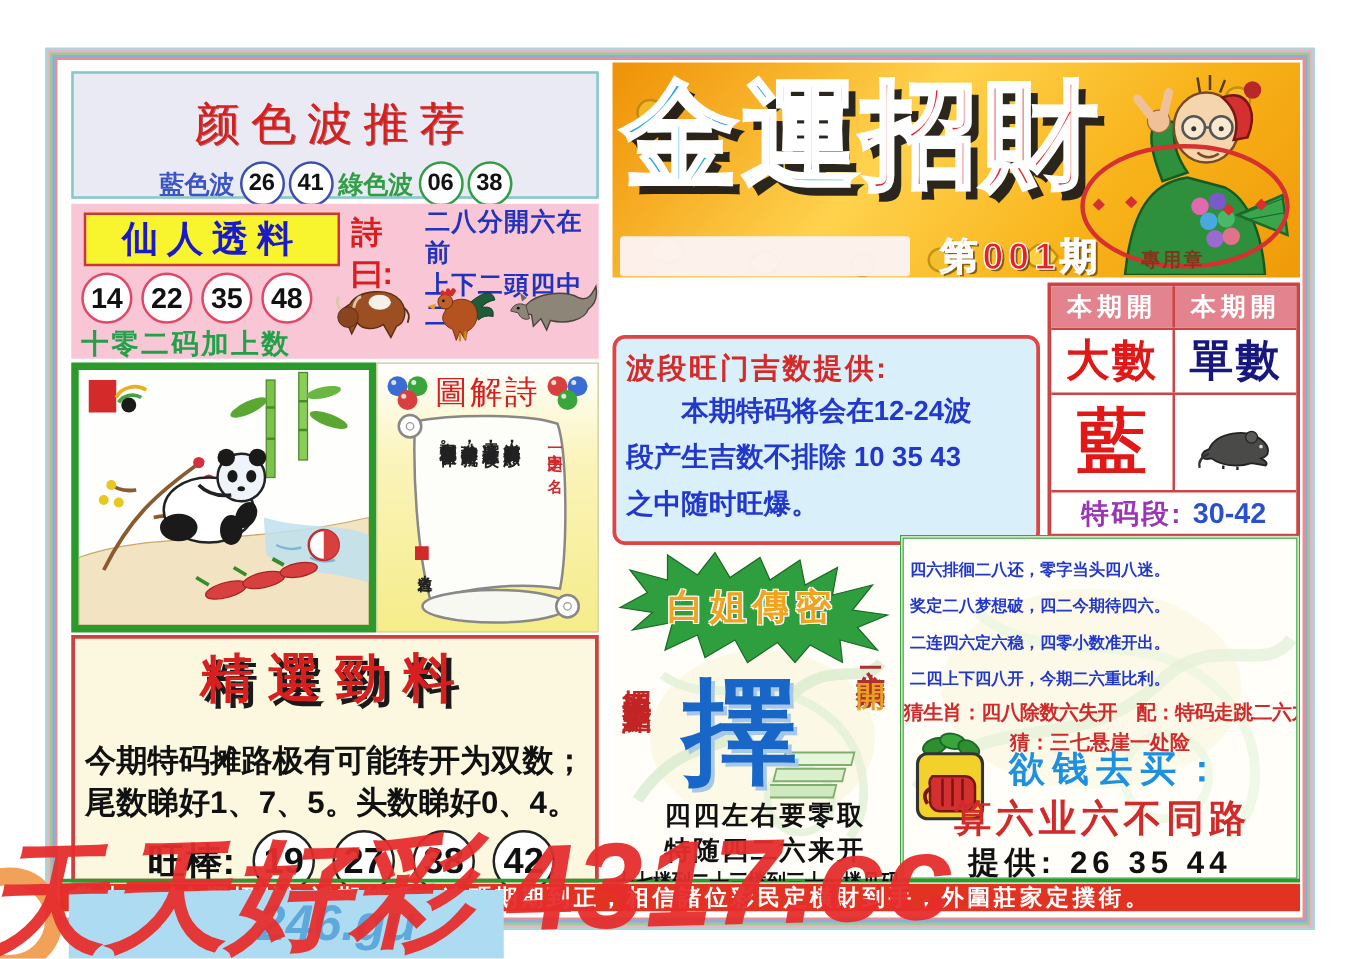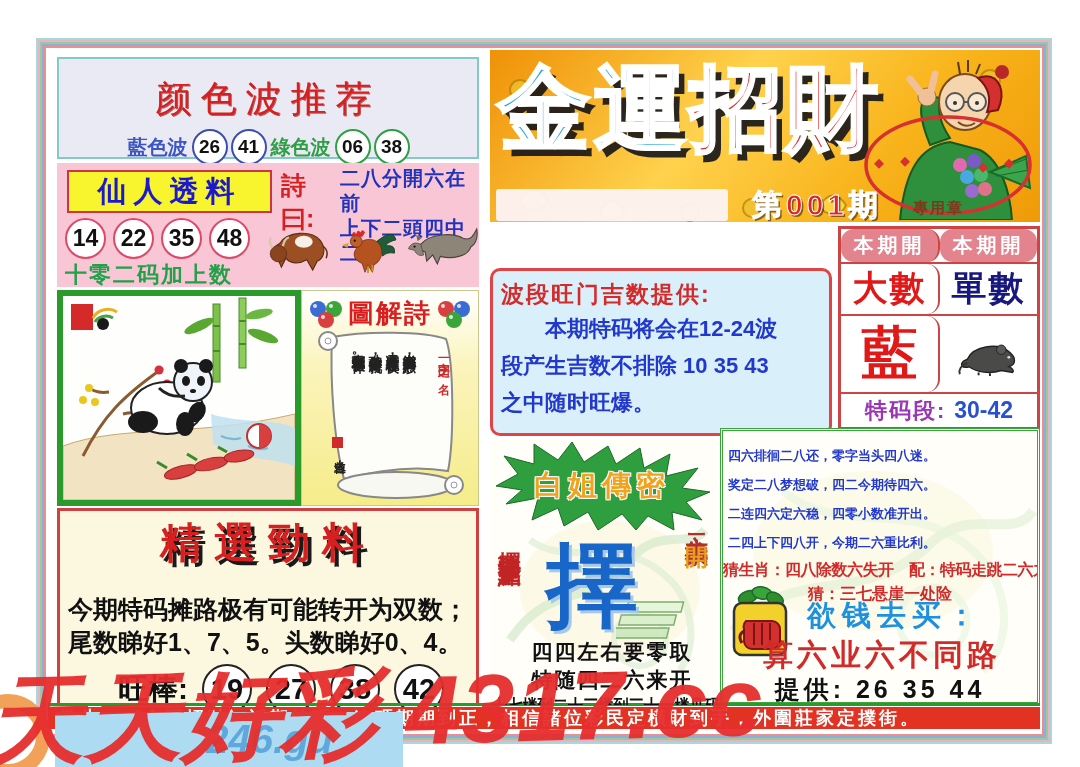--- a/index.html
+++ b/index.html
@@ -30,21 +30,21 @@
   .fx-poem .plines{color:#2233bb;font-size:20px;font-weight:bold;line-height:25px;letter-spacing:1px;}
   .fx-nums{position:absolute;left:8px;top:55px;display:flex;gap:7px;}
   .fx-nums .ncirc{width:37px;height:37px;border-color:#e04868;font-size:23px;}
   .fx-note{position:absolute;left:8px;top:97px;font-size:22px;font-weight:bold;color:#22a04a;letter-spacing:2px;}
   .fx-animals{position:absolute;left:208px;top:48px;width:214px;height:74px;display:flex;gap:8px;overflow:hidden;}
   .pic-box{left:57px;top:290px;width:422px;height:216px;display:flex;}
   .panda-wrap{width:244px;height:216px;border:6px solid #2a9a2a;background:#fff;box-sizing:border-box;}
   .poem-panel{position:relative;width:178px;height:216px;border:1px solid #c8c890;box-sizing:border-box;
               background:linear-gradient(180deg,#ffffff 0%,#fbf4bc 35%,#f5ec8a 100%);}
   .pp-title-row{display:flex;align-items:center;justify-content:center;gap:5px;margin-top:5px;}
-  .pp-title{font-size:26px;font-weight:bold;color:#d81f1f;letter-spacing:2px;}
+  .pp-title{font-size:26px;font-weight:normal;color:#d81f1f;letter-spacing:2px;}
   .pp-scroll{position:absolute;left:2px;top:30px;}
   .pp-poem{position:absolute;left:48px;top:52px;height:124px;writing-mode:vertical-rl;text-orientation:upright;
            font-size:13.5px;font-weight:bold;color:#222;line-height:17px;letter-spacing:1px;}
   .pp-poem span{display:block;}
   .pp-side{position:absolute;left:133px;top:60px;height:112px;writing-mode:vertical-rl;text-orientation:upright;
            color:#d02a2a;font-size:12px;font-weight:bold;letter-spacing:2px;}
   .pp-seal{position:absolute;left:30px;top:146px;width:11px;height:11px;background:#d02a2a;}
   .pp-sign{position:absolute;left:29px;top:160px;writing-mode:vertical-rl;text-orientation:upright;
            font-size:12px;font-weight:bold;color:#222;}
   .strong-box{left:57px;top:508px;width:422px;height:198px;background:#fcf8e0;border:3px solid #d04040;}
@@ -63,21 +63,21 @@
   .censor-pill{position:absolute;left:6px;top:139px;width:232px;height:32px;background:#fdf3f3;border-radius:3px;opacity:.96;}
   .h-issue{position:absolute;left:262px;top:135px;font-size:30px;font-weight:bold;color:#e32424;
            letter-spacing:4px;-webkit-text-stroke:1px #fff;text-shadow:2px 2px 0 rgba(40,20,10,.55);}
   .h-man{position:absolute;right:0;top:0;}
   .h-stamp{position:absolute;right:76px;bottom:4px;font-size:15px;font-weight:bold;color:#7a3a1a;letter-spacing:2px;}
   
   .rtable{left:838px;top:226px;width:202px;height:204px;background:#fff;border:3px solid #cc4444;
           display:flex;flex-direction:column;}
   .rt-row{display:flex;border-bottom:2px solid #cc4444;}
   .rt-row:last-child{border-bottom:none;}
-  .rt-cell{flex:1;display:flex;align-items:center;justify-content:center;border-right:2px solid #cc4444;border-radius:13px;}
+  .rt-cell{flex:1;display:flex;align-items:center;justify-content:center;border-right:2px solid #cc4444;}
   .rt-cell:last-child{border-right:none;}
   .rt-h{height:34px;}
   .rt-h .rt-cell{background:#e2838e;color:#fff;font-size:20px;font-weight:bold;letter-spacing:4px;}
   .rt-big{height:52px;}
   .c-big{color:#e01818;font-size:35px;font-weight:bold;letter-spacing:2px;}
   .c-odd{color:#17177e;font-size:35px;font-weight:bold;letter-spacing:2px;}
   .rt-mid{height:76px;}
   .c-blue-char{color:#e01818;font-size:56px;font-weight:bold;}
   .rt-seg{height:34px;align-items:center;justify-content:center;display:flex;gap:8px;}
   .seg-l{color:#9a35b5;font-size:22px;font-weight:bold;letter-spacing:2px;}

